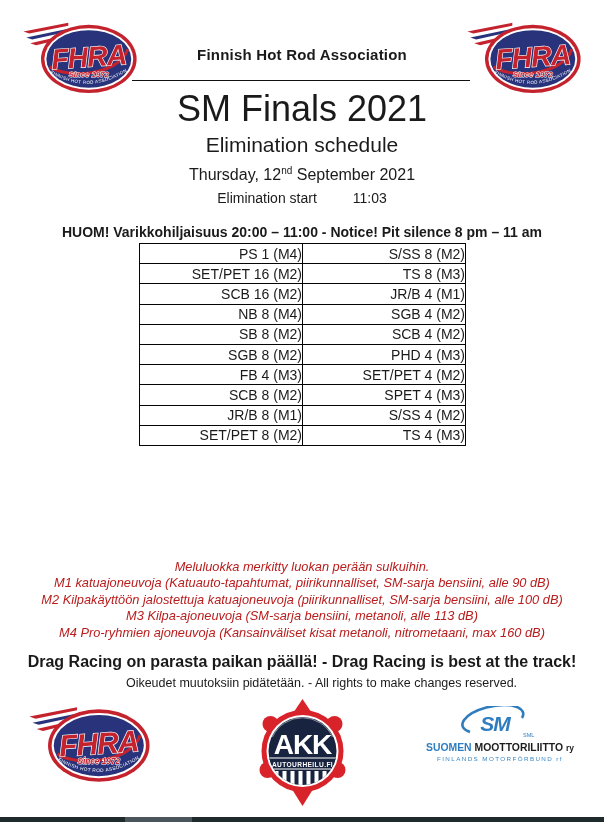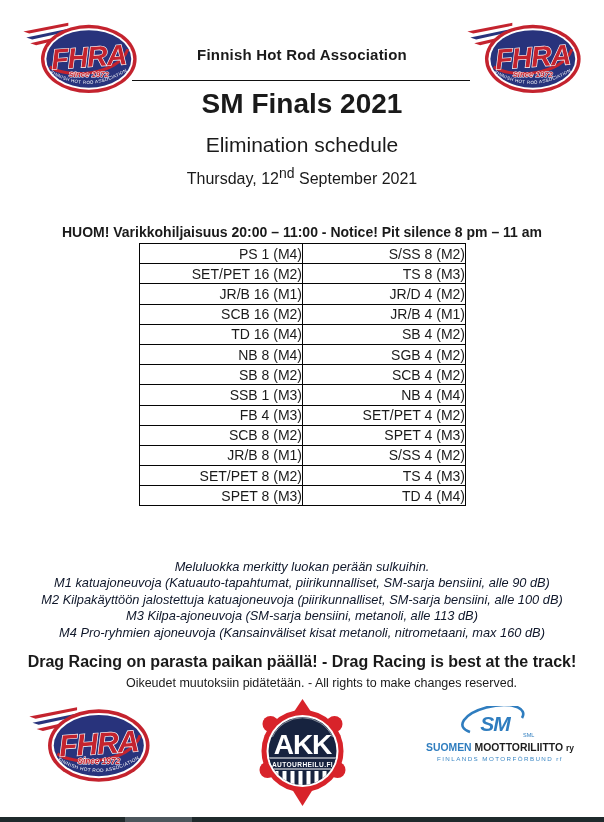--- a/index.html
+++ b/index.html
@@ -6,41 +6,41 @@
   body{
     width:604px;height:822px;background:#ffffff;position:relative;overflow:hidden;
     font-family:"Liberation Sans", sans-serif;color:#1a1a1a;
   }
   .page{position:absolute;inset:0;}
   .centered{position:absolute;left:0;right:0;text-align:center;}
 
   
   .association{top:46px;font-size:15px;font-weight:bold;letter-spacing:.2px;}
   .header-rule{position:absolute;top:80px;left:132px;width:338px;border-top:1.6px solid #111;}
-  .main-title{top:88px;font-size:28px;font-weight:bold;}
+  .main-title{top:88px;font-size:36px;font-weight:normal;}
   .subtitle{top:133px;font-size:21px;font-weight:400;}
   .date-line{top:165px;font-size:16px;}
-  .date-line sup{font-size:14px;}
+  .date-line sup{font-size:10px;}
   .start-line{top:190px;font-size:14px;}
   .start-line .time{margin-left:36px;}
 
   .notice{top:224px;font-size:14px;font-weight:bold;}
 
   
   table.schedule{
     position:absolute;left:139px;top:243px;width:324px;
     border-collapse:collapse;table-layout:fixed;
   }
   table.schedule td{
     width:162px;height:19.2px;border:1.6px solid #050505;
     text-align:right;vertical-align:middle;font-size:14px;padding:0;
   }
 
   
-  .notes{top:559px;font-style:italic;font-size:12.8px;line-height:16.4px;color:#0f172a;}
+  .notes{top:559px;font-style:italic;font-size:12.8px;line-height:16.4px;color:#b91c1c;}
 
   
   .slogan{top:653px;font-size:16px;font-weight:bold;}
   .rights{top:676px;font-size:12.5px;margin-left:39px;}
 
   
   .logo{position:absolute;}
   .fhra-top-left{left:22px;top:16px;width:118px;height:82px;}
   .fhra-top-right{left:466px;top:16px;width:118px;height:82px;}
   .fhra-bottom{left:28px;top:700px;width:125px;height:87px;}
@@ -86,76 +86,65 @@
     <text font-size="4.6" fill="#ffffff" letter-spacing="0.4">
       <textPath href="#fhraArc2" startOffset="50%" text-anchor="middle">FINNISH HOT ROD ASSOCIATION</textPath>
     </text>
   </svg>
 
   <div class="centered association">Finnish Hot Rod Association</div>
   <div class="header-rule"></div>
   <div class="centered main-title">SM Finals 2021</div>
   <div class="centered subtitle">Elimination schedule</div>
   <div class="centered date-line"><span>Thursday, 12</span><sup>nd</sup><span style="white-space:pre"> September 2021</span></div>
+  <div class="centered start-line"><span>Elimination start</span><span class="time">11:03</span></div>
 
   <div class="centered notice">HUOM! Varikkohiljaisuus 20:00 – 11:00 - Notice! Pit silence 8 pm – 11 am</div>
 
   <table class="schedule">
     <tbody>
       <tr>
           <td>PS 1 (M4)</td>
           <td>S/SS 8 (M2)</td>
         </tr>
       <tr>
           <td>SET/PET 16 (M2)</td>
           <td>TS 8 (M3)</td>
         </tr>
       <tr>
-          <td>JR/B 16 (M1)</td>
-          <td>JR/D 4 (M2)</td>
-        </tr>
-      <tr>
           <td>SCB 16 (M2)</td>
           <td>JR/B 4 (M1)</td>
         </tr>
       <tr>
-          <td>TD 16 (M4)</td>
-          <td>SB 4 (M2)</td>
-        </tr>
-      <tr>
           <td>NB 8 (M4)</td>
           <td>SGB 4 (M2)</td>
         </tr>
       <tr>
           <td>SB 8 (M2)</td>
           <td>SCB 4 (M2)</td>
         </tr>
       <tr>
-          <td>SSB 1 (M3)</td>
-          <td>NB 4 (M4)</td>
+          <td>SGB 8 (M2)</td>
+          <td>PHD 4 (M3)</td>
         </tr>
       <tr>
           <td>FB 4 (M3)</td>
           <td>SET/PET 4 (M2)</td>
         </tr>
       <tr>
           <td>SCB 8 (M2)</td>
           <td>SPET 4 (M3)</td>
         </tr>
       <tr>
           <td>JR/B 8 (M1)</td>
           <td>S/SS 4 (M2)</td>
         </tr>
       <tr>
           <td>SET/PET 8 (M2)</td>
           <td>TS 4 (M3)</td>
-        </tr>
-      <tr>
-          <td>SPET 8 (M3)</td>
-          <td>TD 4 (M4)</td>
         </tr>
     </tbody>
   </table>
 
   <div class="centered notes">
     <div>Meluluokka merkitty luokan perään sulkuihin.</div>
     <div>M1 katuajoneuvoja (Katuauto-tapahtumat, piirikunnalliset, SM-sarja bensiini, alle 90 dB)</div>
     <div>M2 Kilpakäyttöön jalostettuja katuajoneuvoja (piirikunnalliset, SM-sarja bensiini, alle 100 dB)</div>
     <div>M3 Kilpa-ajoneuvoja (SM-sarja bensiini, metanoli, alle 113 dB)</div>
     <div>M4 Pro-ryhmien ajoneuvoja (Kansainväliset kisat metanoli, nitrometaani, max 160 dB)</div>

